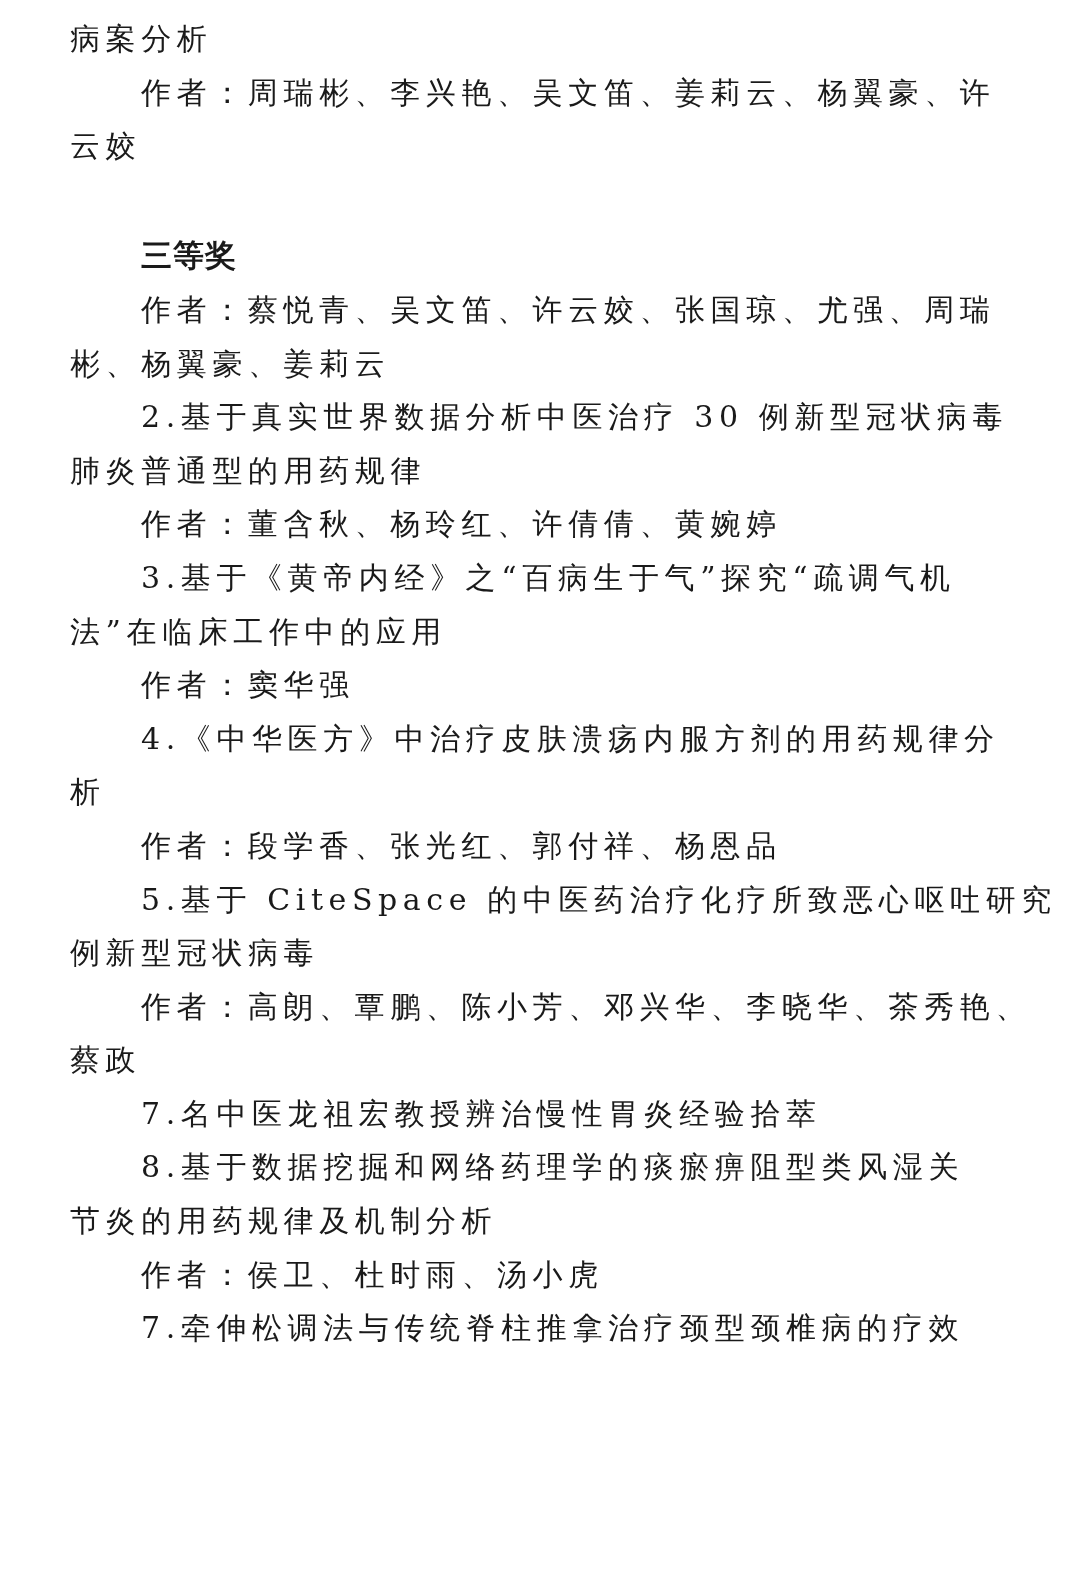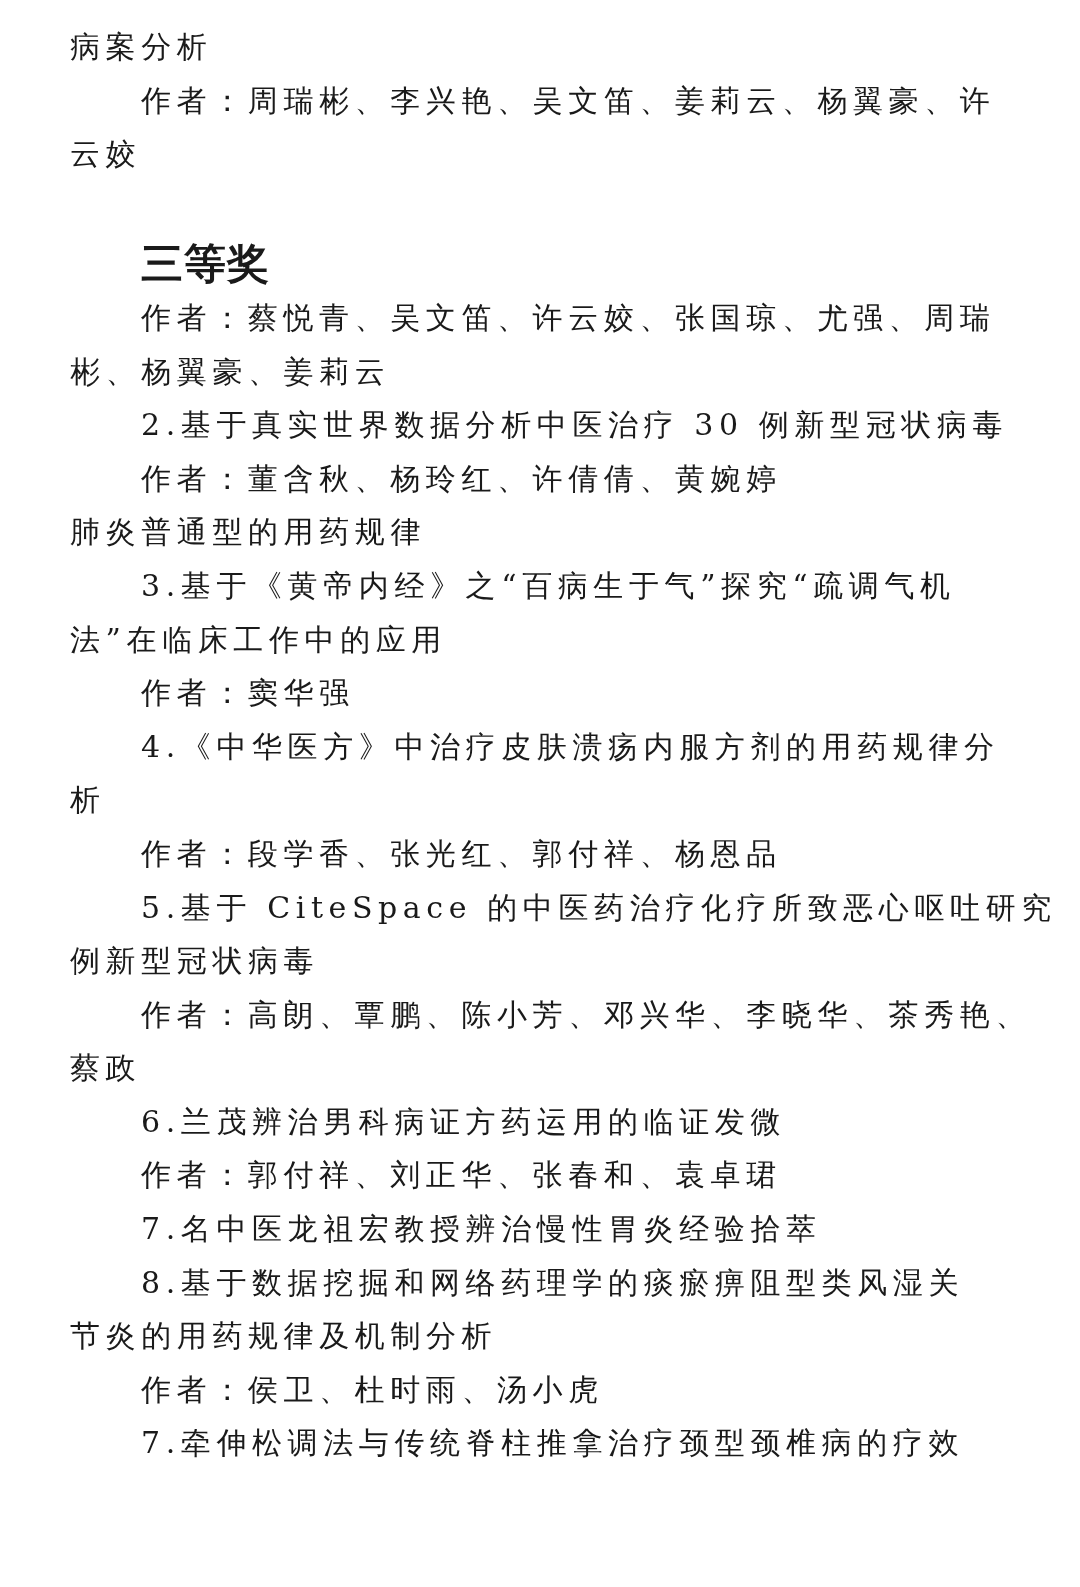--- a/index.html
+++ b/index.html
@@ -11,38 +11,38 @@
       width: 1080px;
       height: 1587px;
       overflow: hidden;
       position: relative;
       font-family: "DejaVu Serif", "Liberation Serif", serif;
       color: #1a1a1a;
     }
     .page {
       position: absolute;
       left: 70px;
-      top: 16px;
+      top: 8px;
       width: 930px;
     }
     .line {
       font-size: 30px;
       line-height: 53.6px;
       letter-spacing: 5.6px;
       white-space: nowrap;
       margin: 0;
       height: 53.6px;
     }
     .indent { padding-left: 71px; }
     .first-line { margin-top: 4px; }
     .spacer { height: 53.6px; }
     .section-title {
       font-family: "DejaVu Sans", "Liberation Sans", sans-serif;
       font-weight: bold;
-      font-size: 42px;
+      font-size: 31px;
       letter-spacing: 1px;
       padding-left: 71px;
       line-height: 53.6px;
       height: 53.6px;
       margin-top: 3px;
     }
   </style>
 </head>
 <body>
 
@@ -58,22 +58,22 @@
 
   <div class="section-title">三等奖</div>
 
   <div>
     <p class="line indent">作者：蔡悦青、吴文笛、许云姣、张国琼、尤强、周瑞</p>
     <p class="line">彬、杨翼豪、姜莉云</p>
   </div>
 
   <div>
     <p class="line indent">2.基于真实世界数据分析中医治疗 30 例新型冠状病毒</p>
+    <p class="line">肺炎普通型的用药规律</p>
     <p class="line indent">作者：董含秋、杨玲红、许倩倩、黄婉婷</p>
-    <p class="line">肺炎普通型的用药规律</p>
   </div>
 
   <div>
     <p class="line indent">3.基于《黄帝内经》之“百病生于气”探究“疏调气机</p>
     <p class="line">法”在临床工作中的应用</p>
     <p class="line indent">作者：窦华强</p>
   </div>
 
   <div>
     <p class="line indent">4.《中华医方》中治疗皮肤溃疡内服方剂的用药规律分</p>
@@ -81,24 +81,20 @@
     <p class="line indent">作者：段学香、张光红、郭付祥、杨恩品</p>
   </div>
 
   <div>
     <p class="line indent">5.基于 CiteSpace 的中医药治疗化疗所致恶心呕吐研究</p>
     <p class="line">例新型冠状病毒</p>
     <p class="line indent">作者：高朗、覃鹏、陈小芳、邓兴华、李晓华、茶秀艳、</p>
     <p class="line">蔡政</p>
   </div>
 
-  <div>
-    <p class="line indent">6.兰茂辨治男科病证方药运用的临证发微</p>
-    <p class="line indent">作者：郭付祥、刘正华、张春和、袁卓珺</p>
-  </div>
 
   <div>
     <p class="line indent">7.名中医龙祖宏教授辨治慢性胃炎经验拾萃</p>
   </div>
 
   <div>
     <p class="line indent">8.基于数据挖掘和网络药理学的痰瘀痹阻型类风湿关</p>
     <p class="line">节炎的用药规律及机制分析</p>
     <p class="line indent">作者：侯卫、杜时雨、汤小虎</p>
   </div>

